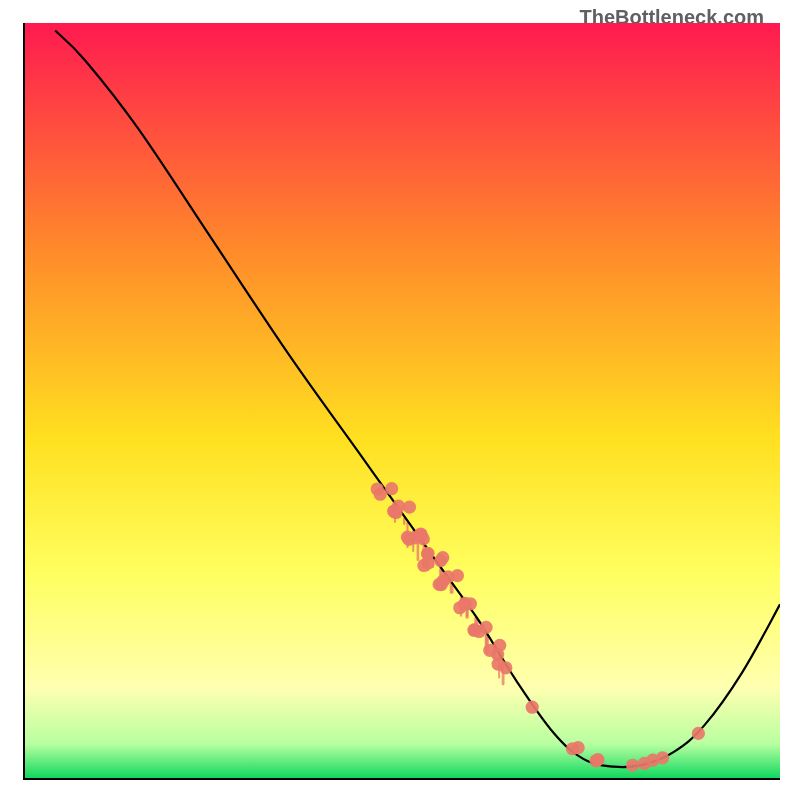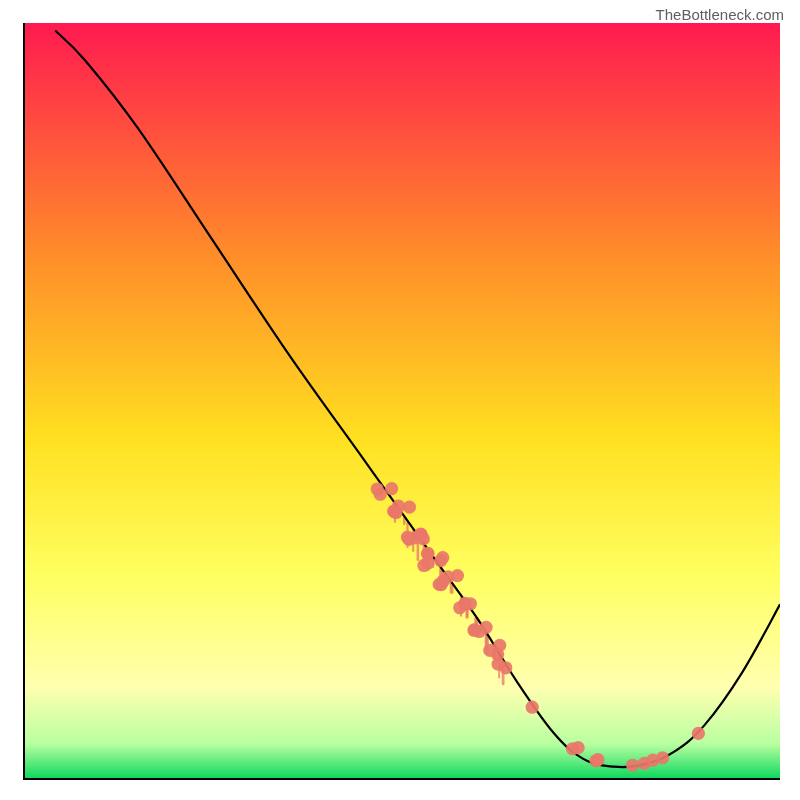--- a/index.html
+++ b/index.html
@@ -9,23 +9,23 @@
     font-family: Arial, sans-serif;
   }
   .chart-container {
     width: 800px;
     height: 800px;
     position: relative;
   }
   .attribution {
     position: absolute;
     top: 6px;
-    right: 16px;
-    font-size: 15px;
-    font-weight: normal;
+    right: 36px;
+    font-size: 20px;
+    font-weight: bold;
     color: #606060;
   }
   .plot-area {
     position: absolute;
     left: 23px;
     top: 23px;
     width: 755px;
     height: 755px;
     border-left: 2.5px solid #000;
     border-bottom: 2.5px solid #000;

